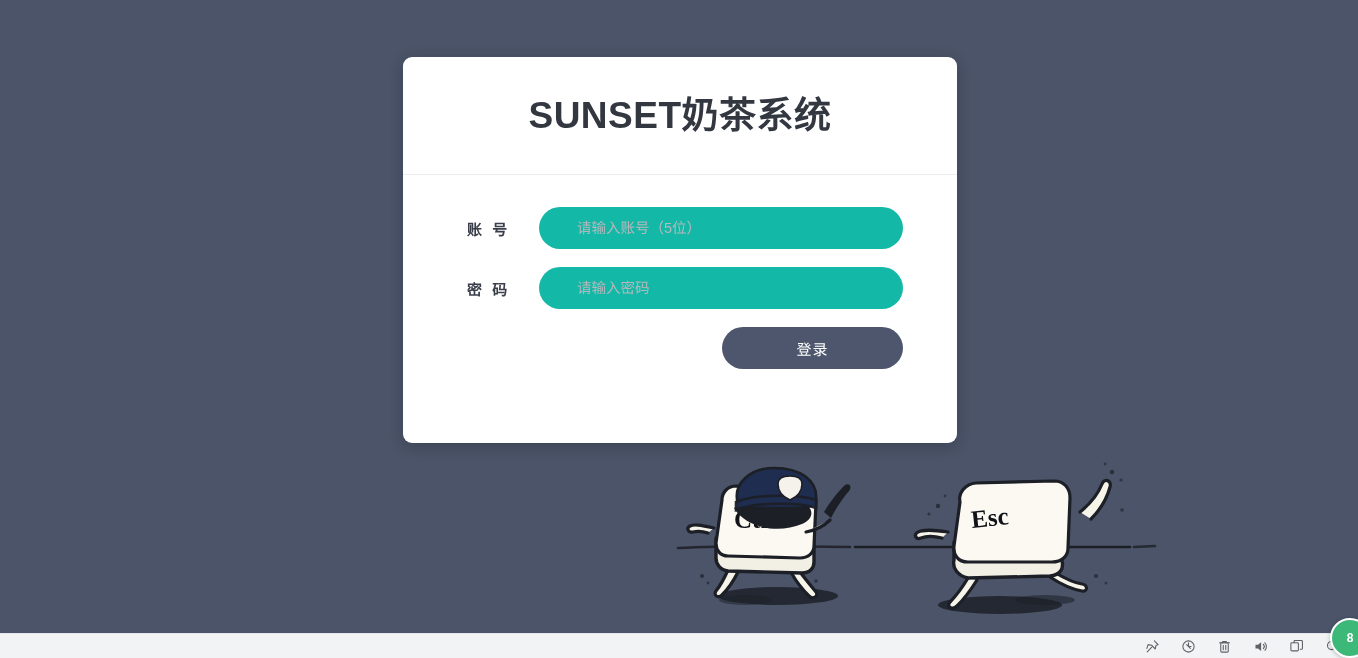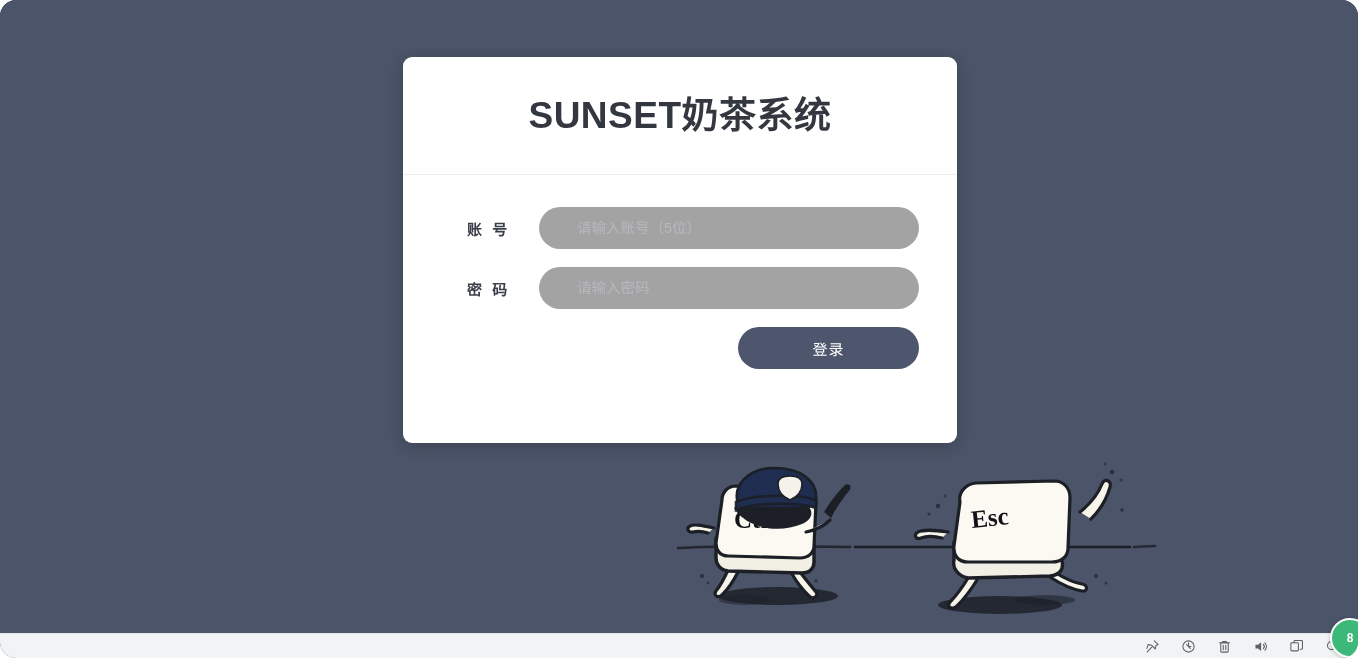--- a/index.html
+++ b/index.html
@@ -11,21 +11,20 @@
     overflow: hidden;
     font-family: "Liberation Sans", "DejaVu Sans", sans-serif;
   }
 
   #app {
     position: relative;
     width: 1358px;
     height: 658px;
     background: #4b5468;
     overflow: hidden;
-    border-radius: 16px;
   }
 
   
   .page {
     position: absolute;
     left: 0; top: 0;
     width: 1358px;
     height: 633px;
     background: #4b5468;
     overflow: hidden;
@@ -54,21 +53,21 @@
   .card-title {
     font-size: 37px;
     font-weight: bold;
     color: #333740;
     letter-spacing: 0.5px;
     line-height: 1;
     white-space: nowrap;
   }
 
   .card-body {
-    padding: 32px 38px 0 54px;
+    padding: 32px 54px 0 54px;
   }
 
   .form-row {
     display: flex;
     align-items: center;
     margin-bottom: 18px;
   }
 
   .form-label {
     width: 82px;
@@ -78,21 +77,21 @@
     font-size: 15px;
     font-weight: bold;
     color: #3b3f4a;
     letter-spacing: 3px;
     white-space: nowrap;
   }
 
   .form-input {
     flex: 1 1 auto;
     height: 42px;
-    background: #a3a3a3;
+    background: #14b8a6;
     border: none;
     border-radius: 21px;
     outline: none;
     padding: 0 24px 0 38px;
     font-size: 14.5px;
     color: #4a4f5a;
     font-family: "Liberation Sans", "DejaVu Sans", sans-serif;
   }
   .form-input::placeholder {
     color: #b6b8bd;

